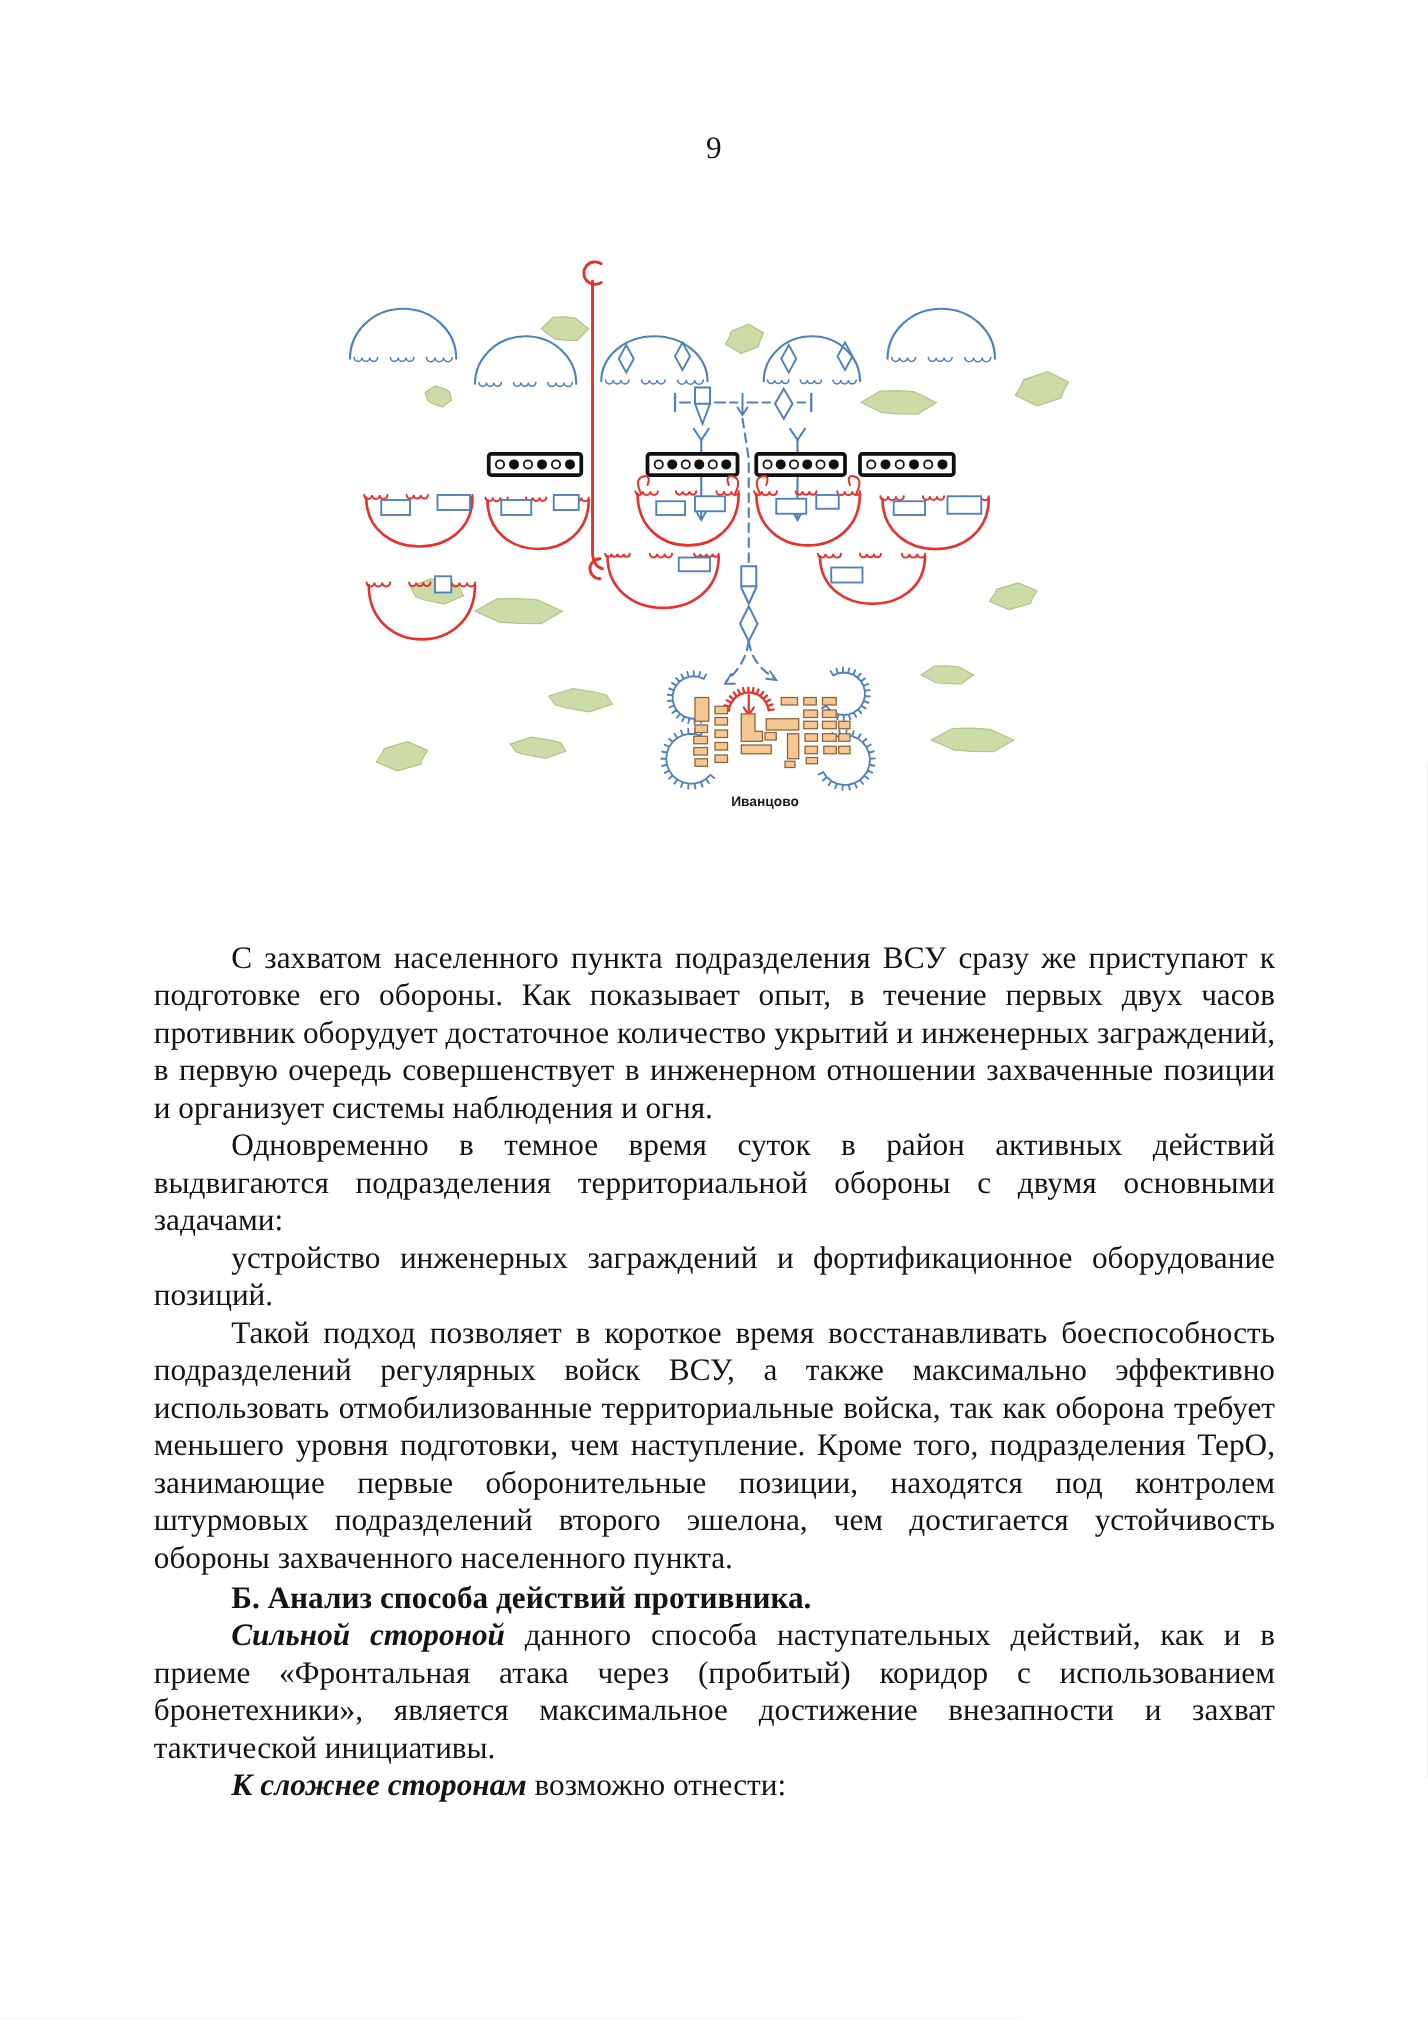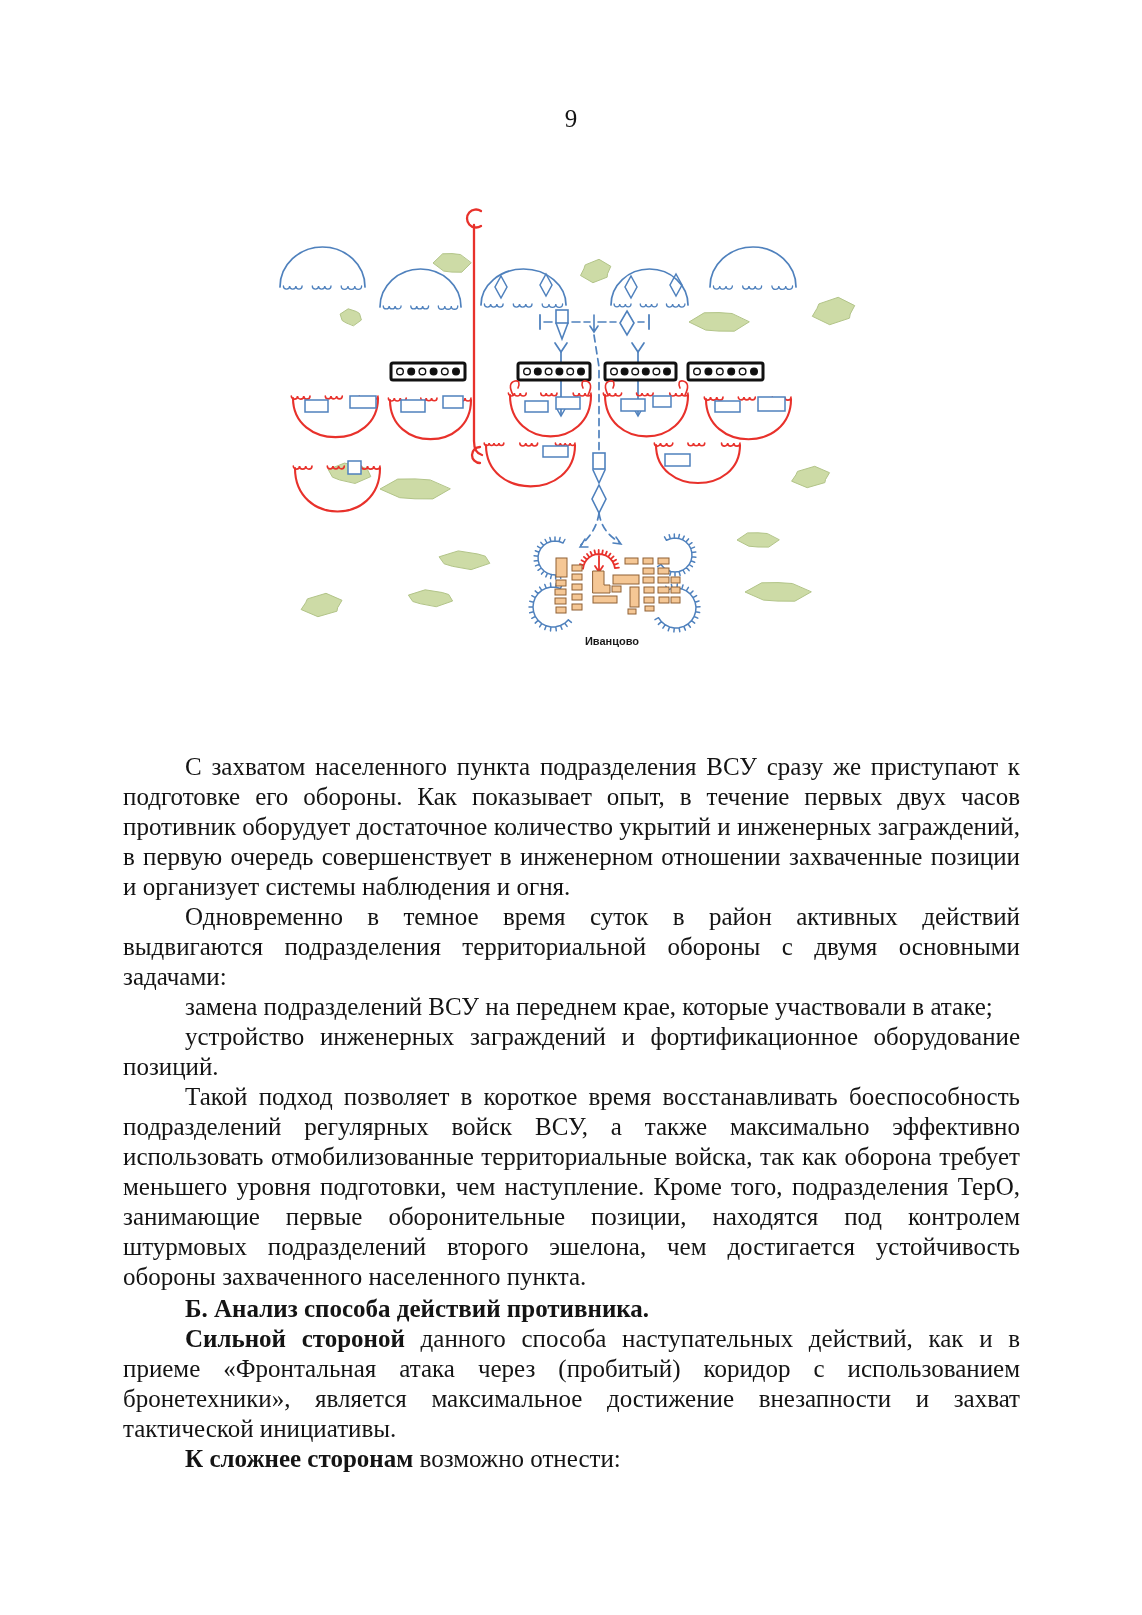--- a/index.html
+++ b/index.html
@@ -12,21 +12,21 @@
     font-size:25px; line-height:30px;}
   .intro{position:absolute; top:148px; left:123px; width:897px;
     font-size:25px; line-height:30px;}
   .figure-wrap{position:absolute; top:195px; left:228px; width:690px; height:465px;}
   .caption{position:absolute; top:660px; left:123px; width:897px; text-align:center;
     font-size:25px; line-height:34px;}
   .body-text{position:absolute; top:752px; left:123px; width:897px;
     font-size:25px; line-height:30px; text-align:justify;}
   .body-text p{margin:0; text-indent:62px;}
   .body-text p.heading{font-weight:bold; margin-top:2px; text-align:left;}
-  .lead{font-weight:bold; }
+  .lead{font-weight:bold; font-style:italic;}
   svg text.settlement{font-family:"Liberation Sans","DejaVu Sans",sans-serif;
     font-size:11px; font-weight:bold; fill:#1a1a1a;}
 </style>
 </head>
 <body>
 
 <div class="page">
 
   <div class="pageno">9</div>
 
@@ -214,21 +214,20 @@
           <path d="M365,376 h11 v14 h6 v8 h-17 Z" stroke="#8f6134" stroke-width="1" fill="#f5c795" stroke-linecap="round"></path>
         </g>
       <text class="settlement" x="384" y="450" text-anchor="middle">Иванцово</text>
     </svg>
   </div>
 
 
   <div class="body-text">
     <p>С захватом населенного пункта подразделения ВСУ сразу же приступают к подготовке его обороны. Как показывает опыт, в течение первых двух часов противник оборудует достаточное количество укрытий и инженерных заграждений, в первую очередь совершенствует в инженерном отношении захваченные позиции и организует системы наблюдения и огня.</p>
     <p>Одновременно в темное время суток в район активных действий выдвигаются подразделения территориальной обороны с двумя основными задачами:</p>
-    <p>замена подразделений ВСУ на переднем крае, которые участвовали в атаке;</p>
     <p>устройство инженерных заграждений и фортификационное оборудование позиций.</p>
     <p>Такой подход позволяет в короткое время восстанавливать боеспособность подразделений регулярных войск ВСУ, а также максимально эффективно использовать отмобилизованные территориальные войска, так как оборона требует меньшего уровня подготовки, чем наступление. Кроме того, подразделения ТерО, занимающие первые оборонительные позиции, находятся под контролем штурмовых подразделений второго эшелона, чем достигается устойчивость обороны захваченного населенного пункта.</p>
     <p class="heading">Б. Анализ способа действий противника.</p>
     <p><span class="lead">Сильной стороной</span><span> данного способа наступательных действий, как и в приеме «Фронтальная атака через (пробитый) коридор с использованием бронетехники», является максимальное достижение внезапности и захват тактической инициативы.</span></p>
     <p><span class="lead">К сложнее сторонам</span><span> возможно отнести:</span></p>
   </div>
 
 </div>
 
 </body></html>

